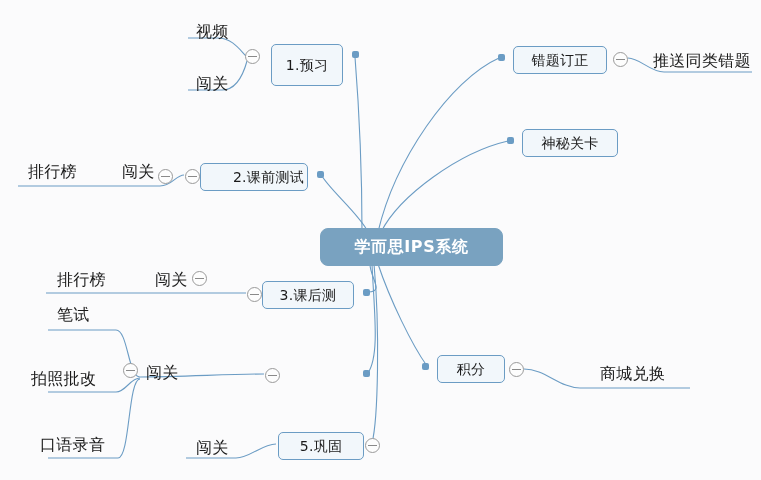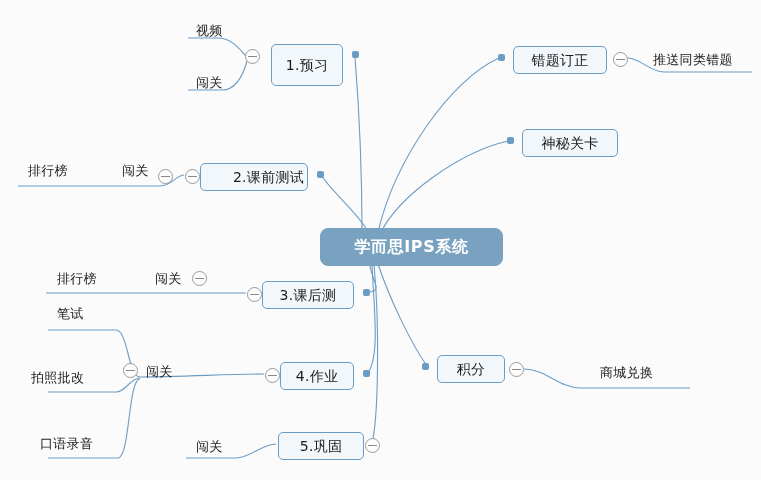--- a/index.html
+++ b/index.html
@@ -41,21 +41,21 @@
     background: #79a2c0;
     border: 1px solid #79a2c0;
     border-radius: 8px;
     color: #ffffff;
     font-size: 16px;
     font-weight: bold;
     letter-spacing: 0.6px;
   }
   .leaf-label {
     position: absolute;
-    font-size: 13px;
+    font-size: 16px;
     color: #1a1a1a;
     line-height: 1;
     white-space: nowrap;
     letter-spacing: 0.3px;
   }
   .dot {
     position: absolute;
     width: 7px;
     height: 7px;
     background: #6b9cc4;
@@ -142,23 +142,20 @@
   </div>
 
   <div class="node" style="left:200px; top:163px; width:108px; height:28px;padding-left:29px;">
     <span>2.课前测试</span>
   </div>
 
   <div class="node" style="left:262px; top:281px; width:92px; height:28px;">
     <span>3.课后测</span>
   </div>
 
-  <div class="node" style="left:280px; top:362px; width:74px; height:28px;">
-    <span>4.作业</span>
-  </div>
 
   <div class="node" style="left:437px; top:355px; width:68px; height:28px;">
     <span>积分</span>
   </div>
 
   <div class="node" style="left:278px; top:432px; width:86px; height:28px;">
     <span>5.巩固</span>
   </div>
 
   <div class="leaf-label" style="left:196px; top:24px;">视频</div>

